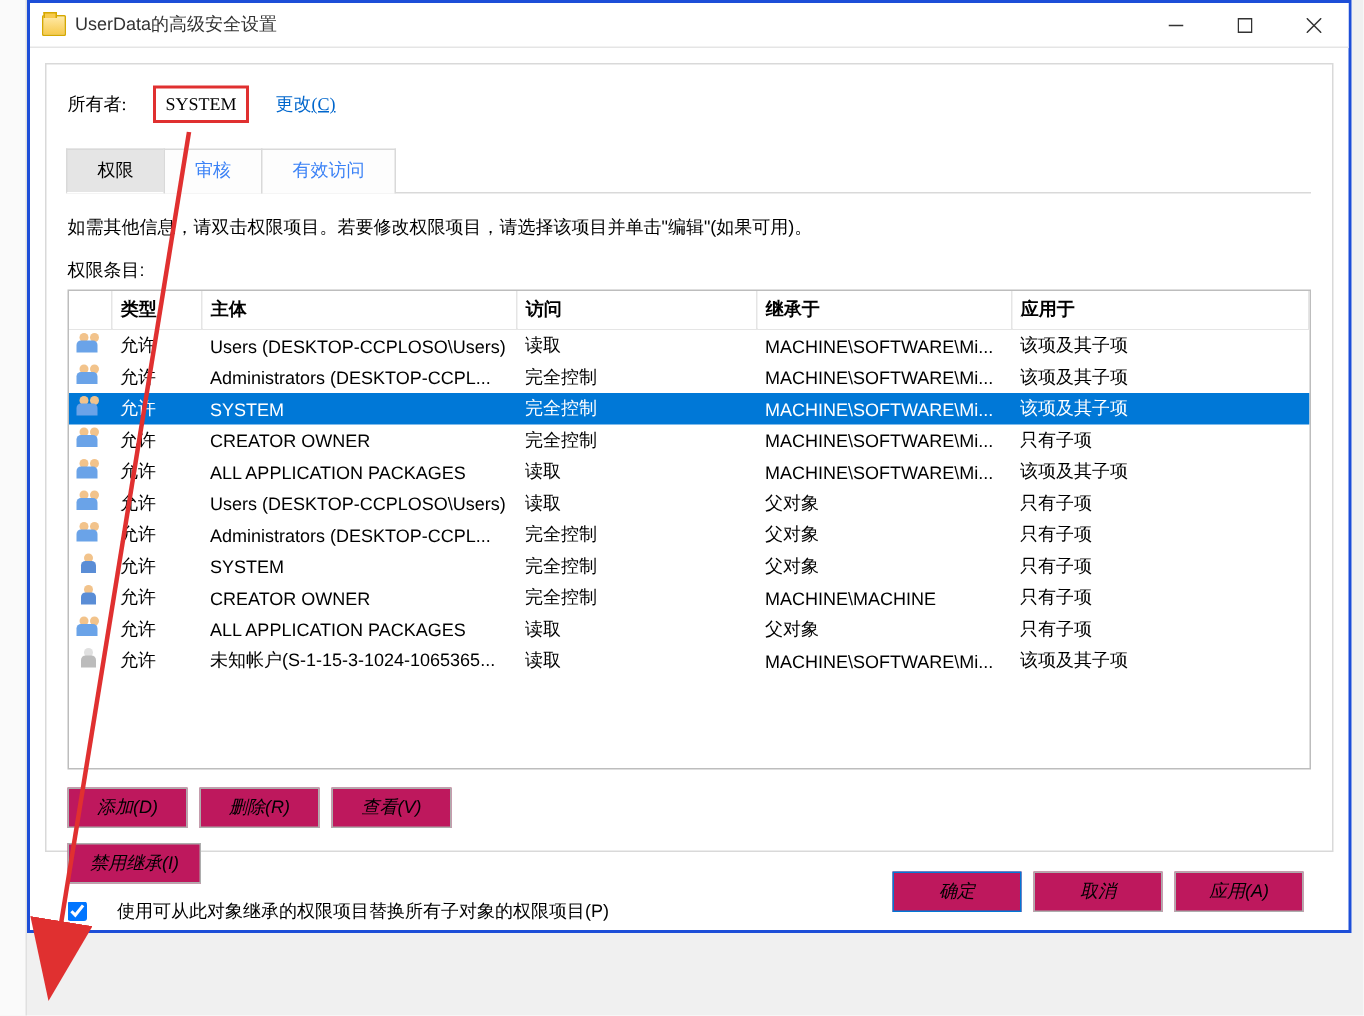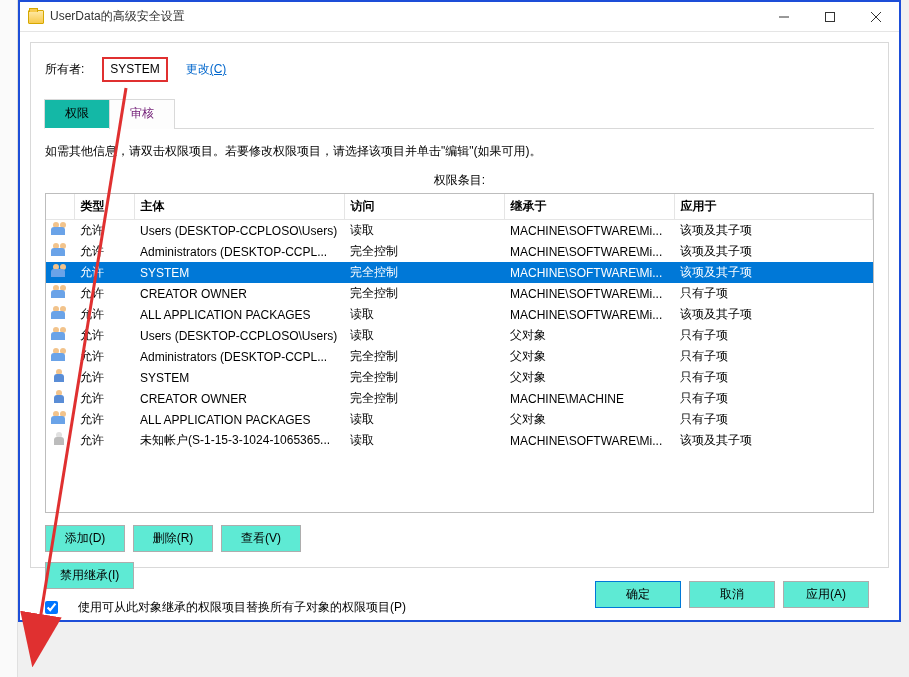--- a/index.html
+++ b/index.html
@@ -46,21 +46,21 @@
 }
 .win-btn svg{ width:10px; height:10px; }
 
 .inner {
   position: absolute;
   left: 10px; top: 40px; right: 10px; bottom: 52px;
   border: 1px solid #d9d9d9;
   padding: 14px 14px 14px 14px;
   background:#fff;
 }
-.owner-row { display:flex; align-items:center; gap: 18px; margin-bottom: 16px;}
+.owner-row { display:flex; align-items:center; gap: 18px; margin-bottom: 16px; font-family: Liberation Serif, serif;}
 .owner-label { color:#000; }
 .owner-value-box {
   border: 2px solid #e03030;
   padding: 2px 6px 3px 6px;
   display:inline-block;
   line-height: 16px;
 }
 .change-link { color: #0066cc; cursor:pointer; }
 .change-link u{ text-decoration: underline; }
 
@@ -69,27 +69,27 @@
   margin-left:-1px;
 }
 .tab {
   padding: 5px 20px 6px 20px;
   border:1px solid #d9d9d9;
   border-bottom:none;
   margin-right:-1px;
   background:#fff;
   position:relative; top:1px;
   cursor:default;
-  color:#701a75;
-}
-.tab.active { background:#14b8a6; border-bottom:1px solid #fff; color:#000;}
+  color:#3b82f6;
+}
+.tab.active { background:#e5e5e5; border-bottom:1px solid #fff; color:#000;}
 .tab:not(.active){ background:#fdfdfd; }
 
 .info-line { margin:14px 0 12px 0; color:#000; }
-.section-label { margin-bottom:4px;text-align:center; }
+.section-label { margin-bottom:4px; }
 
 .grid {
   border:1px solid #bdbdbd;
   height: 320px;
   overflow:auto;
   background:#fff;
 }
 .grid table { width:100%; border-collapse: collapse; table-layout: fixed; }
 .grid th {
   text-align:left; font-weight:bold;
@@ -118,22 +118,22 @@
   background:#5a8dd6; border-radius:3px 3px 0 0;
 }
 .user-icon.group::before{ left:2px; box-shadow: 7px 0 0 #f2c38b; }
 .user-icon.group::after{ left:0; width:14px; background:#6aa3e8; }
 .user-icon.unknown::before{ background:#e0e0e0; }
 .user-icon.unknown::after{ background:#bcbcbc; }
 
 .btn-row { margin-top:12px; display:flex; gap:8px; }
 .btn {
   min-width:80px; padding:4px 14px;
-  background:#5eead4; border:1px solid #adadad;
-  cursor:default; font-size:12px; font-family:inherit;
+  background:#be185d; border:1px solid #adadad;
+  cursor:default; font-size:12px; font-family:inherit;font-style:italic;
 }
 
 .inherit-row{ margin-top:10px; }
 .checkbox-row{ margin-top:10px; display:flex; align-items:center; gap:20px;}
 .checkbox-row input{ width:13px; height:13px; }
 
 .footer {
   position:absolute; right:30px; bottom:12px;
   display:flex; gap:8px;
 }
@@ -189,20 +189,21 @@
         <span>SYSTEM</span>
       </span>
       <span class="change-link">
         <span>更改</span><u>(C)</u>
       </span>
     </div>
 
     <div class="tabs" id="tabs">
         <div class="tab active">权限</div>
         <div class="tab">审核</div>
+        <div class="tab">有效访问</div>
       </div>
 
     <div class="info-line">如需其他信息，请双击权限项目。若要修改权限项目，请选择该项目并单击"编辑"(如果可用)。</div>
     <div class="section-label">权限条目:</div>
 
     <div class="grid">
       <table>
         <colgroup>
           <col style="width:28px">
             <col style="width:60px">

